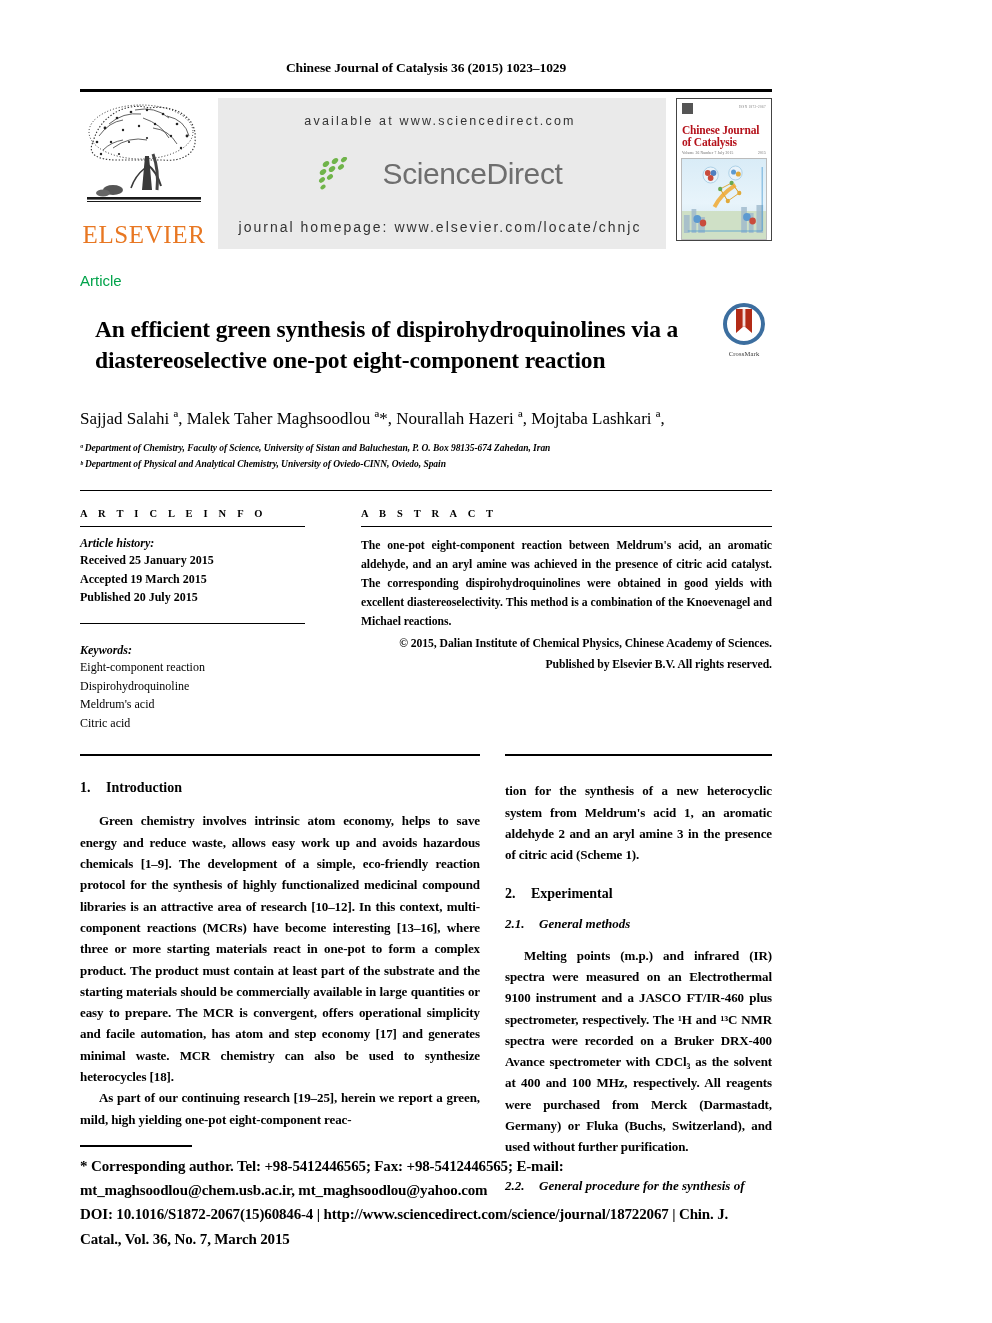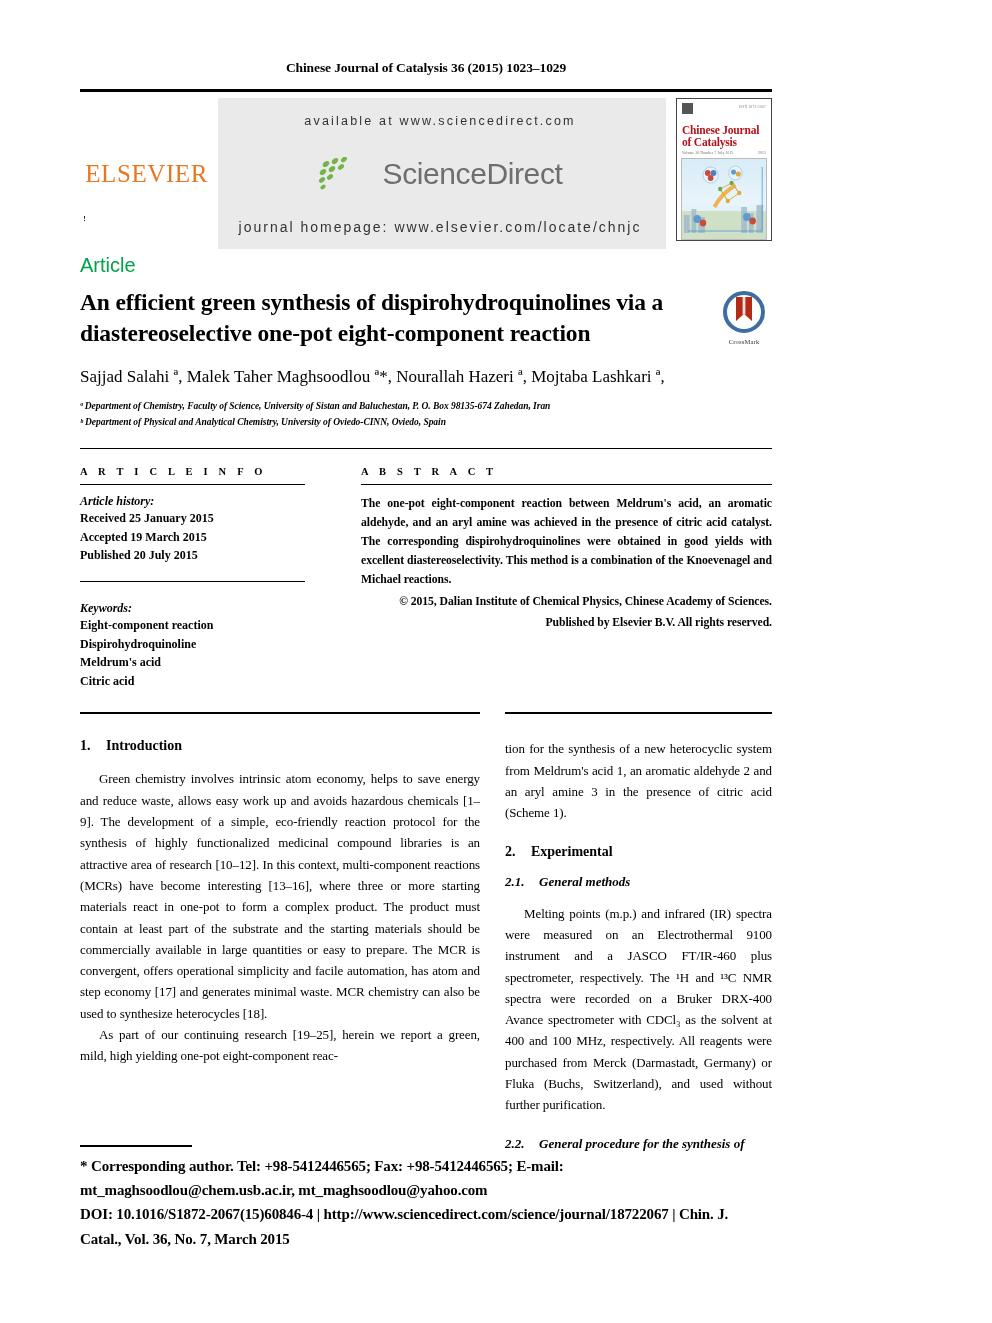--- a/index.html
+++ b/index.html
@@ -41,22 +41,22 @@
     display: flex;
     align-items: stretch;
     gap: 6px;
     height: 160px;
     box-sizing: border-box;
   }
   .elsevier-block {
     width: 128px;
     flex: 0 0 128px;
     display: flex;
-    flex-direction: row;
-    justify-content: center;
+    flex-direction: column;
+    justify-content: space-between;
     align-items: center;
     padding-bottom: 2px;
   }
   .elsevier-tree {
     width: 122px;
     height: 112px;
     position: relative;
     overflow: hidden;
   }
   .elsevier-tree svg { display:block; }
@@ -163,22 +163,22 @@
   .cover-foot {
     font-size: 3.2px;
     color: #777;
     text-align: center;
     padding-top: 3px;
   }
 
   
   .art-type {
     font-family: "Liberation Sans", sans-serif;
-    font-size: 20px;
-    margin-top: 5px;
+    font-size: 15px;
+    margin-top: 23px;
   }
   .title-row {
     display: flex;
     align-items: flex-start;
     margin-top: 10px;
   }
   .title {
     flex: 1 1 auto;
     font-family: "Liberation Serif", serif;
     font-weight: bold;
@@ -250,21 +250,21 @@
     margin-top: 9px;
   }
   .hist-line {
     font-family: "Liberation Serif", serif;
     font-weight: bold;
     font-size: 12px;
     line-height: 1.55;
   }
   .kw-block { margin-top: 10px; padding-top: 9px; }
   .kw-label { font-style: italic; font-weight: bold; font-size: 12px; }
-  .kw-line  { font-weight: bold; font-size: 12px; line-height: 1.55; }
+  .kw-line  { font-weight: normal; font-size: 12px; line-height: 1.55; }
 
   .abs-body {
     font-family: "Liberation Serif", serif;
     font-weight: bold;
     font-size: 11.7px;
     line-height: 1.63;
     text-align: justify;
     margin-top: 9px;
     letter-spacing: -0.05px;
   }
@@ -305,21 +305,21 @@
   .h3 {
     font-family: "Liberation Serif", serif;
     font-weight: bold;
     font-style: italic;
     font-size: 13px;
     margin: 14px 0 13px 0;
   }
   .h3 .num { display: inline-block; width: 34px; font-style: italic; }
   p.para {
     font-family: "Liberation Serif", serif;
-    font-weight: normal;
+    font-weight: bold;
     font-size: 13px;
     line-height: 1.64;
     text-align: justify;
     margin: 0;
     letter-spacing: -0.1px;
   }
   p.para.indent { text-indent: 19px; }
   p.para + p.para { margin-top: 0; }
 
   
@@ -473,21 +473,21 @@
           </svg>
         </div>
         <div class="cover-foot">Sponsored by Dalian Institute of Chemical Physics, CAS</div>
       </div>
     </div>
   </div>
 
   <div class="art-type" style="color:#00A34A">Article</div>
 
   <div class="title-row">
-    <h1 class="title" style="margin:0">An efficient green synthesis of dispirohydroquinolines via a diastereoselective one-pot eight-component reaction</h1>
+    <h1 class="title" style="margin:15px">An efficient green synthesis of dispirohydroquinolines via a diastereoselective one-pot eight-component reaction</h1>
     <div class="crossmark">
       <svg class="crossmark-badge" viewBox="0 0 42 42" aria-hidden="true">
         <circle cx="21" cy="21" r="20" fill="#ffffff"></circle>
         <circle cx="21" cy="21" r="19" fill="none" stroke="#3C6E9F" stroke-width="4"></circle>
         <path d="M13 6 h16 v24 l-8 -7 l-8 7 z" fill="#B32B16"></path>
         <path d="M19.6 6 h2.8 v18 l-1.4 -1.2 l-1.4 1.2 z" fill="#ffffff" opacity="0.85"></path>
       </svg>
       <div class="crossmark-label">CrossMark</div>
     </div>
   </div>

